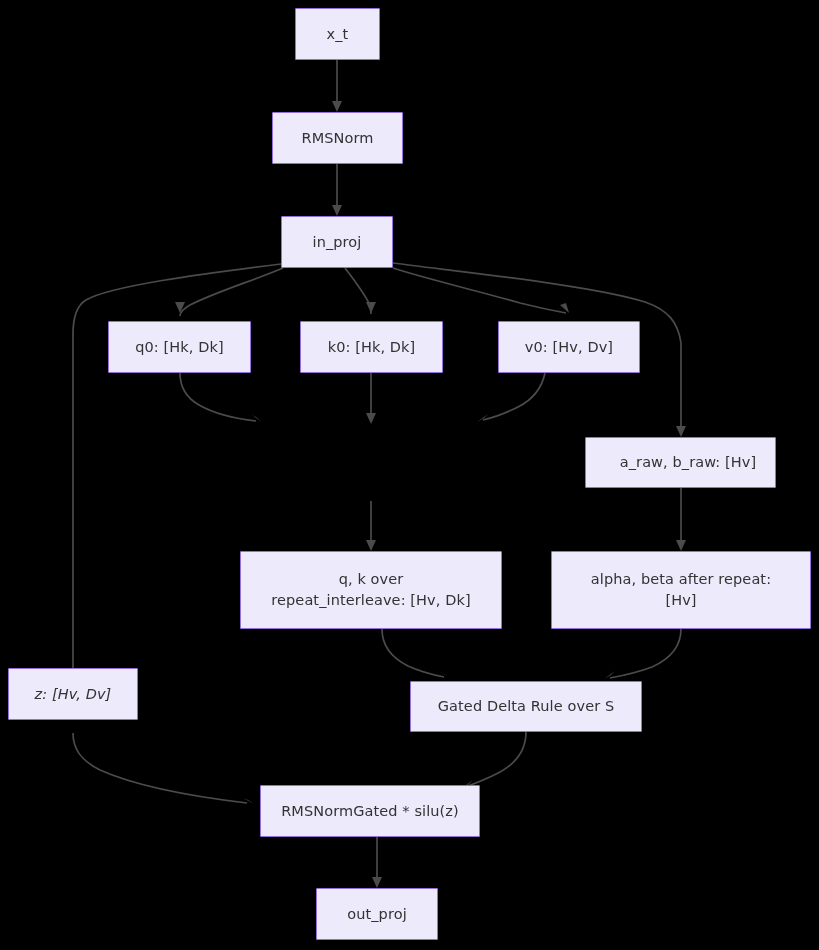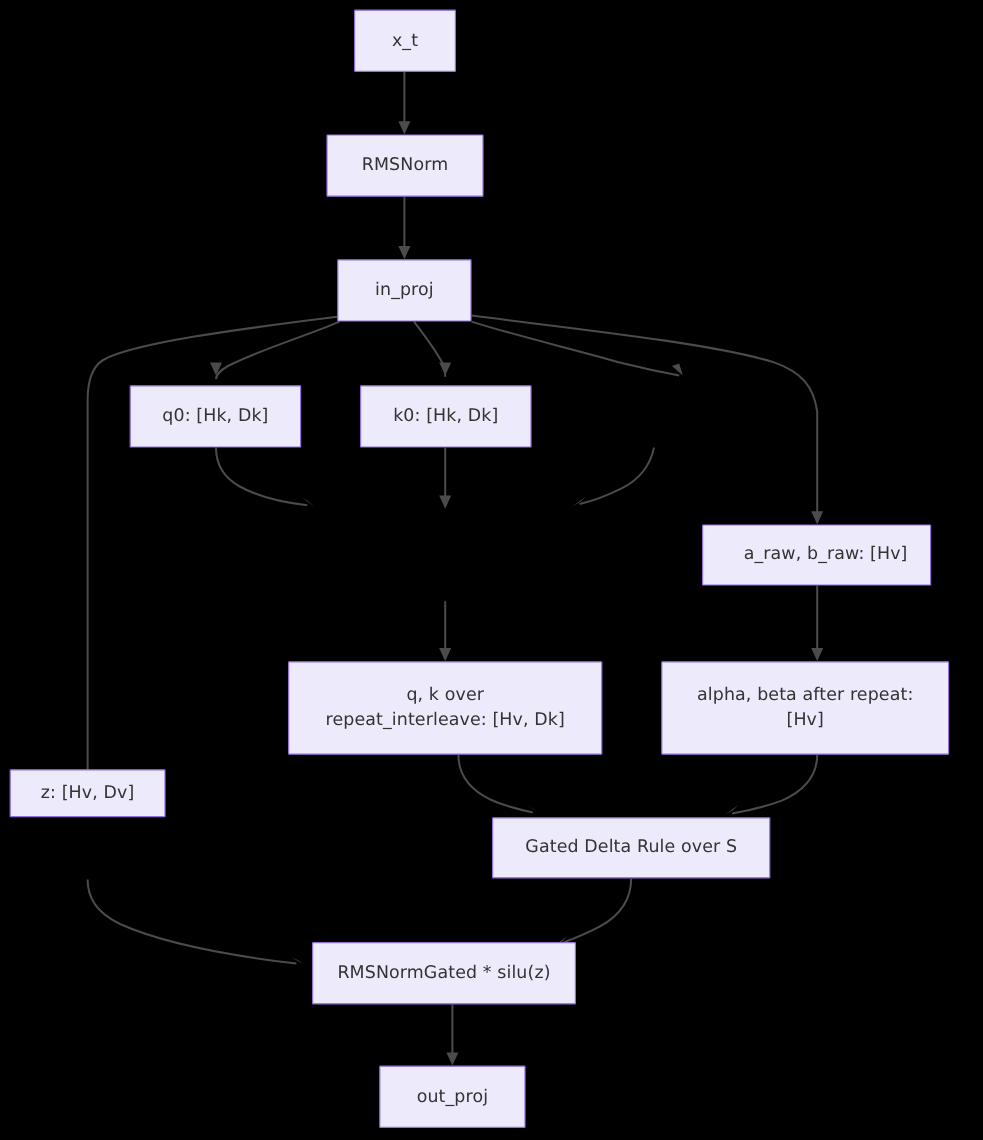--- a/index.html
+++ b/index.html
@@ -141,23 +141,24 @@
       <path d="M377,837 L377,880"></path>
       <polygon points="377,888 372,877 382,877"></polygon>
     </g>
   </svg>
 
   <div class="node" style="left: 295px; top: 8px; width: 85px; height: 52px;">x_t</div>
   <div class="node" style="left: 272px; top: 112px; width: 131px; height: 52px;">RMSNorm</div>
   <div class="node" style="left: 281px; top: 216px; width: 112px; height: 52px;">in_proj</div>
   <div class="node" style="left: 108px; top: 321px; width: 143px; height: 52px;">q0: [Hk, Dk]</div>
   <div class="node" style="left: 300px; top: 321px; width: 143px; height: 52px; text-align: center;">k0: [Hk, Dk]</div>
+  <div class="node" style="left: 498px; top: 321px; width: 142px; height: 52px;">v0: [Hv, Dv]</div>
   <div class="node" style="left: 585px; top: 437px; width: 191px; height: 51px; padding-left: 21px;">a_raw, b_raw: [Hv]</div>
   <div class="node" style="left: 240px; top: 551px; width: 262px; height: 78px;">q, k over
 repeat_interleave: [Hv, Dk]</div>
-  <div class="node" style="left: 551px; top: 551px; width: 240px; height: 78px;">alpha, beta after repeat:
+  <div class="node" style="left: 551px; top: 551px; width: 260px; height: 78px;">alpha, beta after repeat:
 [Hv]</div>
-  <div class="node" style="left: 8px; top: 641px; width: 130px; height: 40px;">z: [Hv, Dv]</div>
+  <div class="node" style="left: 8px; top: 668px; width: 130px; height: 52px; font-style: italic;">z: [Hv, Dv]</div>
   <div class="node" style="left: 410px; top: 681px; width: 232px; height: 51px;">Gated Delta Rule over S</div>
   <div class="node" style="left: 260px; top: 785px; width: 220px; height: 52px; text-align: center;">RMSNormGated * silu(z)</div>
   <div class="node" style="left: 316px; top: 888px; width: 122px; height: 52px;">out_proj</div>
 
 </div>
 
 </body></html>

